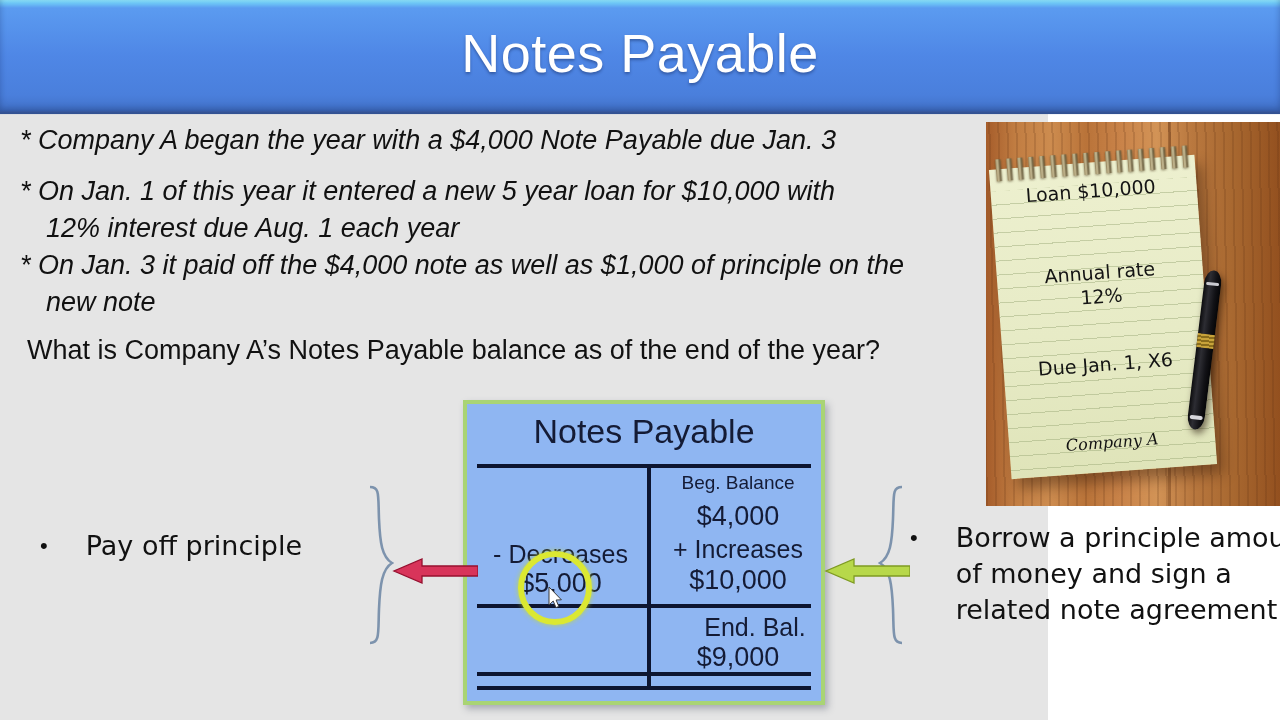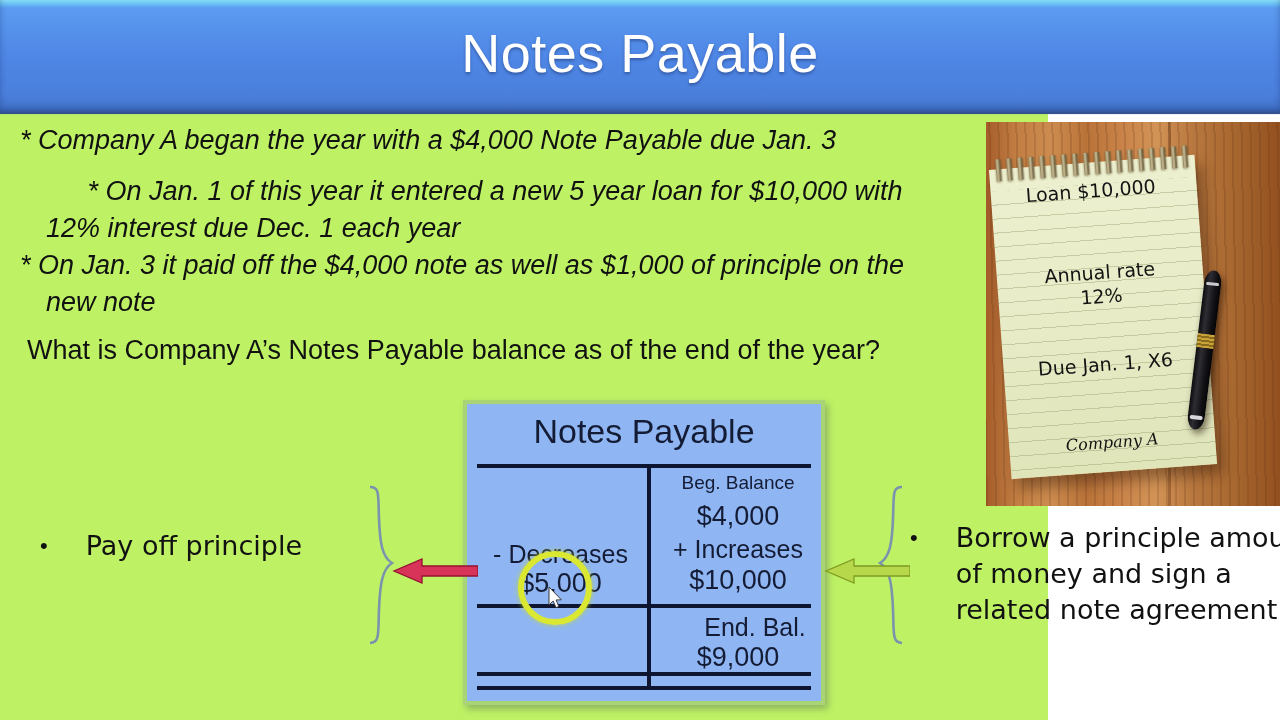--- a/index.html
+++ b/index.html
@@ -5,21 +5,21 @@
   * { box-sizing: border-box; margin: 0; padding: 0; }
   html, body {
     width: 1280px; height: 720px;
     background: #ffffff;
     font-family: "Liberation Sans", sans-serif;
     overflow: hidden;
   }
   #slide {
     position: relative;
     width: 1048px; height: 720px;
-    background: #bef264;
+    background: #e5e5e5;
   }
 
   
   #title-banner {
     position: absolute; left: 0; top: 0;
     width: 1280px; height: 114px;
     background: linear-gradient(to bottom,
         #8fe4fb 0px, #6fc9f7 3px,
         #5b9bf0 8px, #4f87e6 55px,
         #4a7fdc 95px, #4272c9 110px, #35549b 114px);
@@ -46,21 +46,21 @@
     position: absolute; left: 20px; top: 122px;
     width: 950px;
     font-style: italic;
   }
   .bline {
     font-size: 27px;
     color: #111111;
     line-height: 37px;
     white-space: pre;
   }
-  .bline.gap { margin-top: 14px; text-align: center; }
+  .bline.gap { margin-top: 14px; }
   .bline.cont { padding-left: 26px; }
 
   #question {
     position: absolute; left: 27px; top: 335px;
     font-size: 27px; color: #111111; white-space: pre;
   }
 
   
   #photo {
     position: absolute; left: 986px; top: 122px;
@@ -219,21 +219,21 @@
 
 <div id="slide">
 
   <div id="title-banner">
     <div id="title-text">Notes Payable</div>
   </div>
 
   <div id="bullets">
     <div class="bline">* Company A began the year with a $4,000 Note Payable due Jan. 3</div>
     <div class="bline gap">* On Jan. 1 of this year it entered a new 5 year loan for $10,000 with</div>
-    <div class="bline cont">12% interest due Dec. 1 each year</div>
+    <div class="bline cont">12% interest due Aug. 1 each year</div>
     <div class="bline">* On Jan. 3 it paid off the $4,000 note as well as $1,000 of principle on the</div>
     <div class="bline cont">new note</div>
   </div>
 
   <div id="question">What is Company A’s Notes Payable balance as of the end of the year?</div>
 
   <div id="photo">
     <div id="photo-wood"></div>
     <div id="notepad">
       <div id="spiral"></div>

